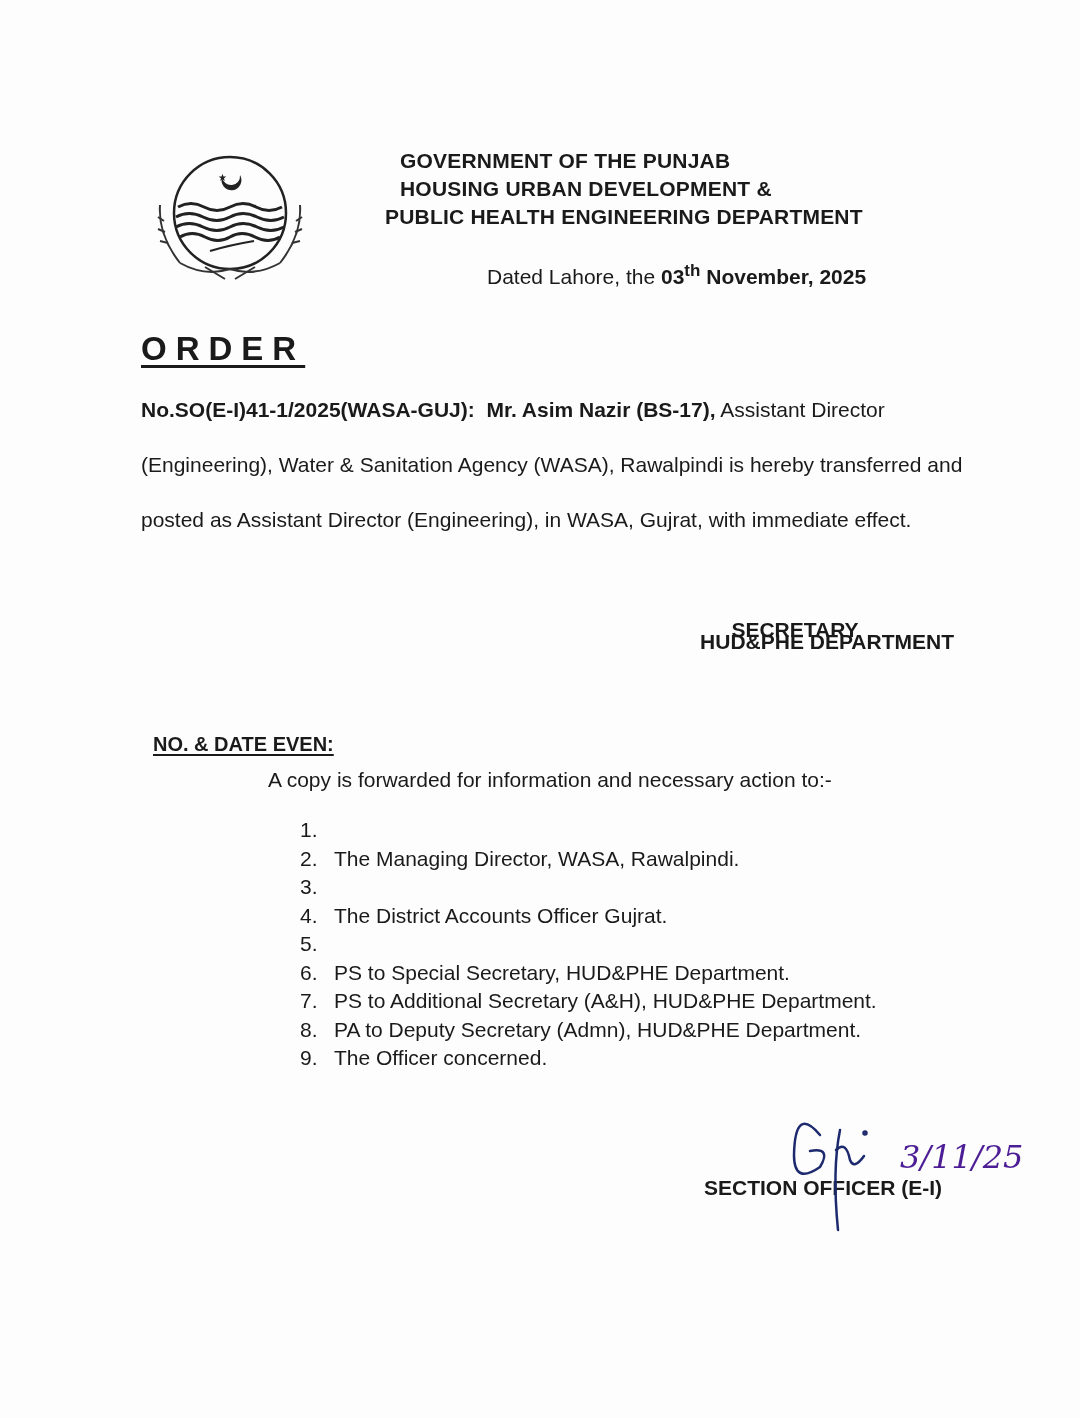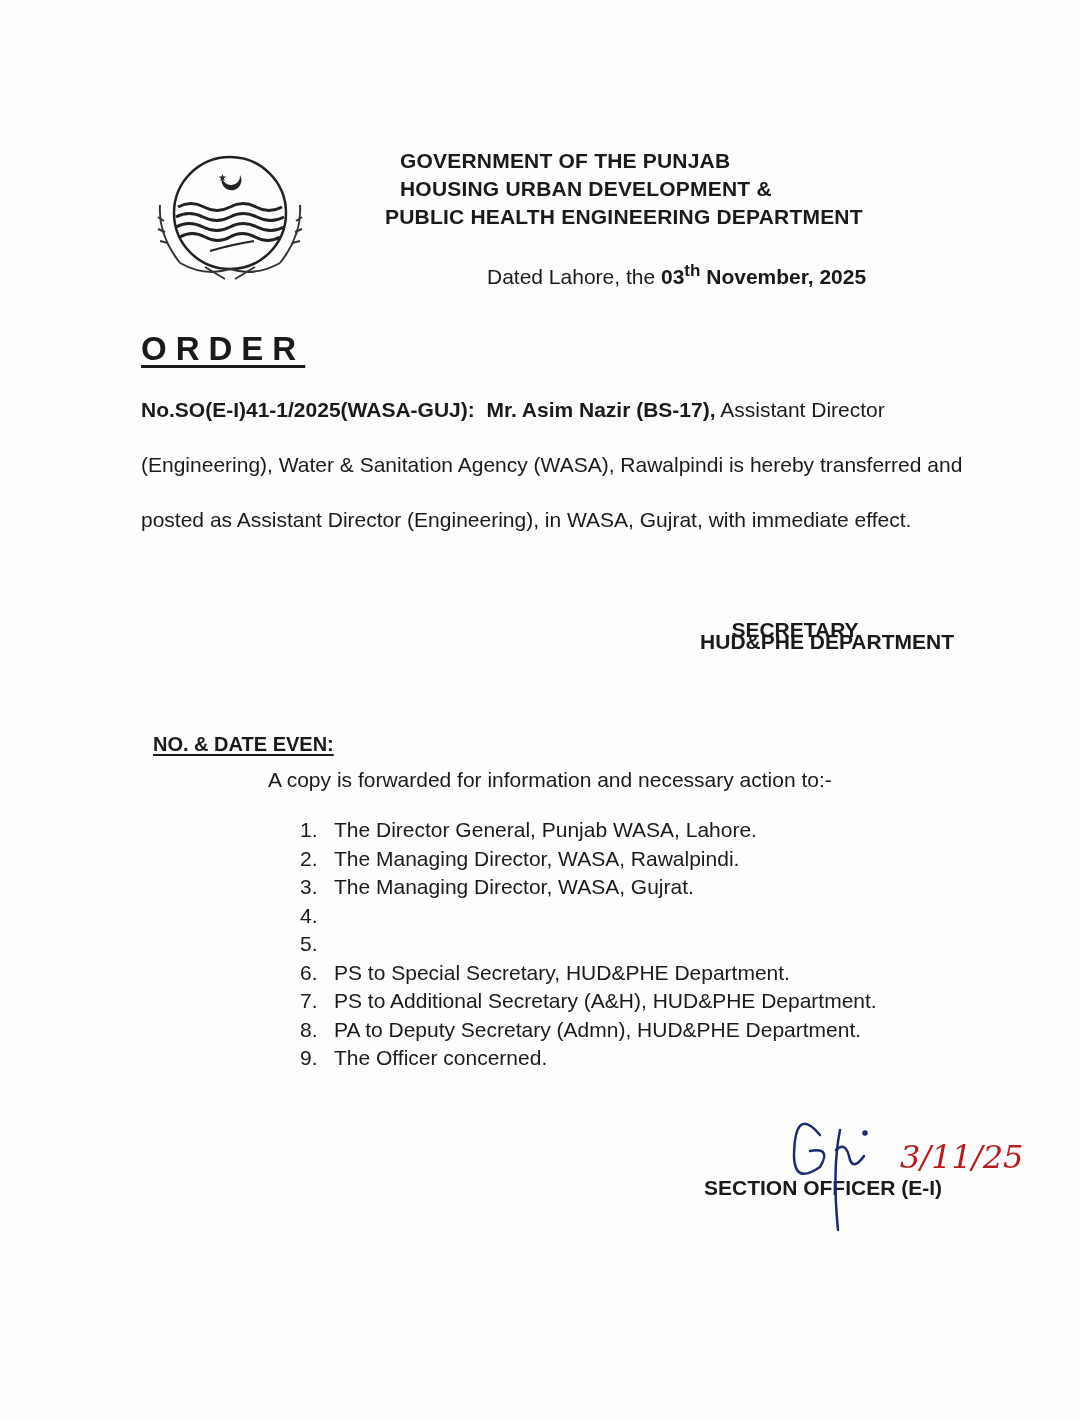--- a/index.html
+++ b/index.html
@@ -25,21 +25,21 @@
   .sec { left: 640px; width: 310px; text-align: center; font-weight: bold; font-size: 21px; }
   .sec1 { top: 618px; }
   .sec2 { top: 630px; left: 644px; text-align: right; }
   .nodate { left: 153px; top: 733px; font-size: 20px; font-weight: bold; text-decoration: underline; text-underline-offset: 3px; }
   .fwd { left: 268px; top: 768px; font-size: 21px; white-space: nowrap; }
   .list { left: 300px; top: 818px; font-size: 21px; }
   .list-item { height: 28.5px; white-space: nowrap; display: flex; }
   .list-item .num { width: 34px; display: inline-block; }
   .so { left: 704px; top: 1176px; font-weight: bold; font-size: 21px; white-space: nowrap; text-align: right; }
   .sig { left: 780px; top: 1095px; width: 240px; height: 140px; }
-  .sigdate { left: 900px; top: 1138px; font-family: "DejaVu Serif", serif; font-style: italic; font-size: 32px; color: #b91c1c; }
+  .sigdate { left: 900px; top: 1138px; font-family: "DejaVu Serif", serif; font-style: italic; font-size: 32px; color: #4c1d95; }
 </style>
 </head>
 <body>
 
 <svg class="abs emblem" viewBox="0 0 160 130">
   <circle cx="80" cy="58" r="56" fill="none" stroke="#222" stroke-width="2.5"></circle>
   <path d="M72 22 a10 10 0 1 0 18 -2 a8 8 0 1 1 -18 2z" fill="#222"></path>
   <text x="68" y="26" font-size="10" fill="#222">★</text>
   <g fill="none" stroke="#222" stroke-width="3">
     <path d="M28 52 q13 -7 26 0 t26 0 t26 0 t26 0"></path>
@@ -72,32 +72,31 @@
 
 <div class="abs sec sec1">SECRETARY</div>
 <div class="abs sec sec2">HUD&amp;PHE DEPARTMENT</div>
 
 <div class="abs nodate">NO. &amp; DATE EVEN:</div>
 <div class="abs fwd">A copy is forwarded for information and necessary action to:-</div>
 
 <div class="abs list">
   <div class="list-item">
       <span class="num">1.</span>
-      <span>The Director General, Punjab WASA, Lahore.</span>
     </div>
   <div class="list-item">
       <span class="num">2.</span>
       <span>The Managing Director, WASA, Rawalpindi.</span>
     </div>
   <div class="list-item">
       <span class="num">3.</span>
-      <span>The Managing Director, WASA, Gujrat.</span>
     </div>
   <div class="list-item">
       <span class="num">4.</span>
+      <span>The District Accounts Officer Gujrat.</span>
     </div>
   <div class="list-item">
       <span class="num">5.</span>
     </div>
   <div class="list-item">
       <span class="num">6.</span>
       <span>PS to Special Secretary, HUD&amp;PHE Department.</span>
     </div>
   <div class="list-item">
       <span class="num">7.</span>

